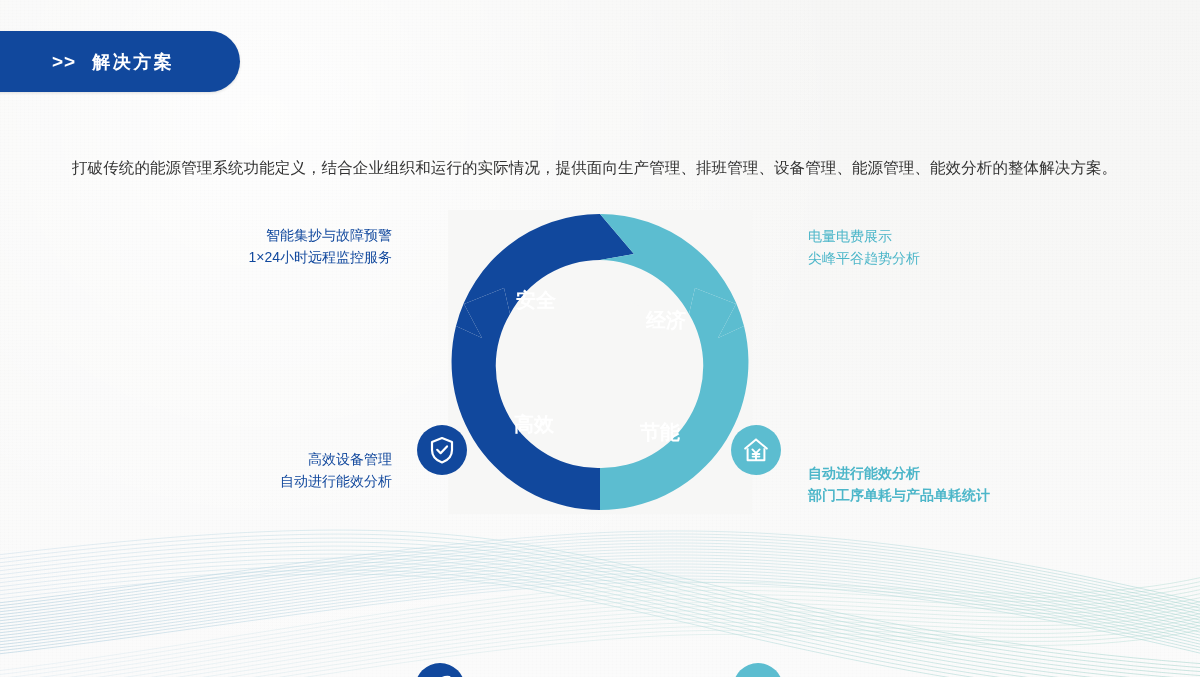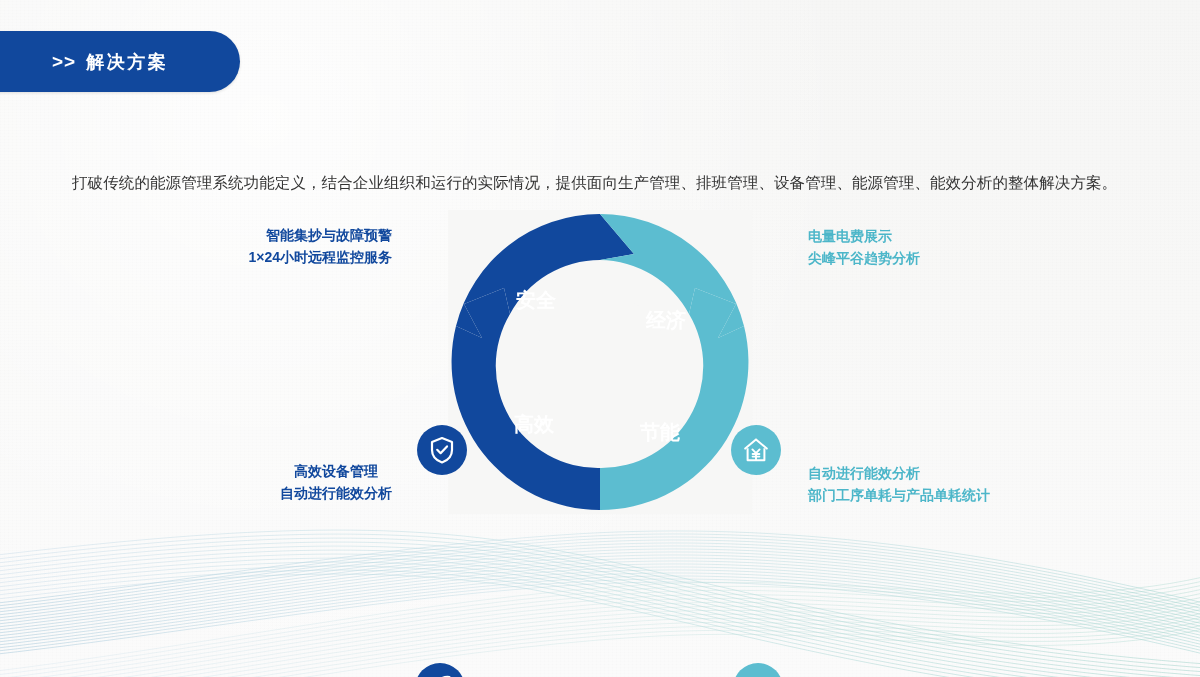--- a/index.html
+++ b/index.html
@@ -55,29 +55,29 @@
     letter-spacing: 1px;
     margin-left: 72px;
     line-height: 1;
     font-family: "Liberation Sans", sans-serif;
   }
   #header-banner .title {
     color: #ffffff;
     font-size: 18px;
     font-weight: 700;
     letter-spacing: 2.5px;
-    margin-left: 10px;
+    margin-left: 16px;
     line-height: 1;
   }
 
   
   #intro {
     position: absolute;
     left: 72px;
-    top: 152px;
+    top: 137px;
     width: 1058px;
     font-size: 15.5px;
     line-height: 29px;
     color: #333333;
     letter-spacing: 0.1px;
   }
 
   
   #diagram {
     position: absolute;
@@ -89,34 +89,34 @@
 
   #donut-svg {
     position: absolute;
     left: 448px;
     top: 10px;
   }
 
   .label-block {
     position: absolute;
     font-size: 14px;
-    font-weight: 700;
+    font-weight: 400;
     line-height: 22px;
     white-space: nowrap;
   }
   .label-block .line { display: block; }
 
   .label-left  { text-align: right; }
   .label-right { text-align: left; }
 
   .dark-text { color: #11489d; }
   .teal-text { color: #4cb6c9; }
 
   #label-top-left    { right: 808px; top: 24px; }
-  #label-bottom-left { right: 808px; top: 260px; text-align: center; }
+  #label-bottom-left { right: 808px; top: 248px; }
   #label-top-right   { left: 808px; top: 25px; }
   #label-bottom-right{ left: 808px; top: 262px; font-weight: 700; }
 
   
   .icon-badge {
     position: absolute;
     width: 50px;
     height: 50px;
     border-radius: 50%;
     display: flex;

